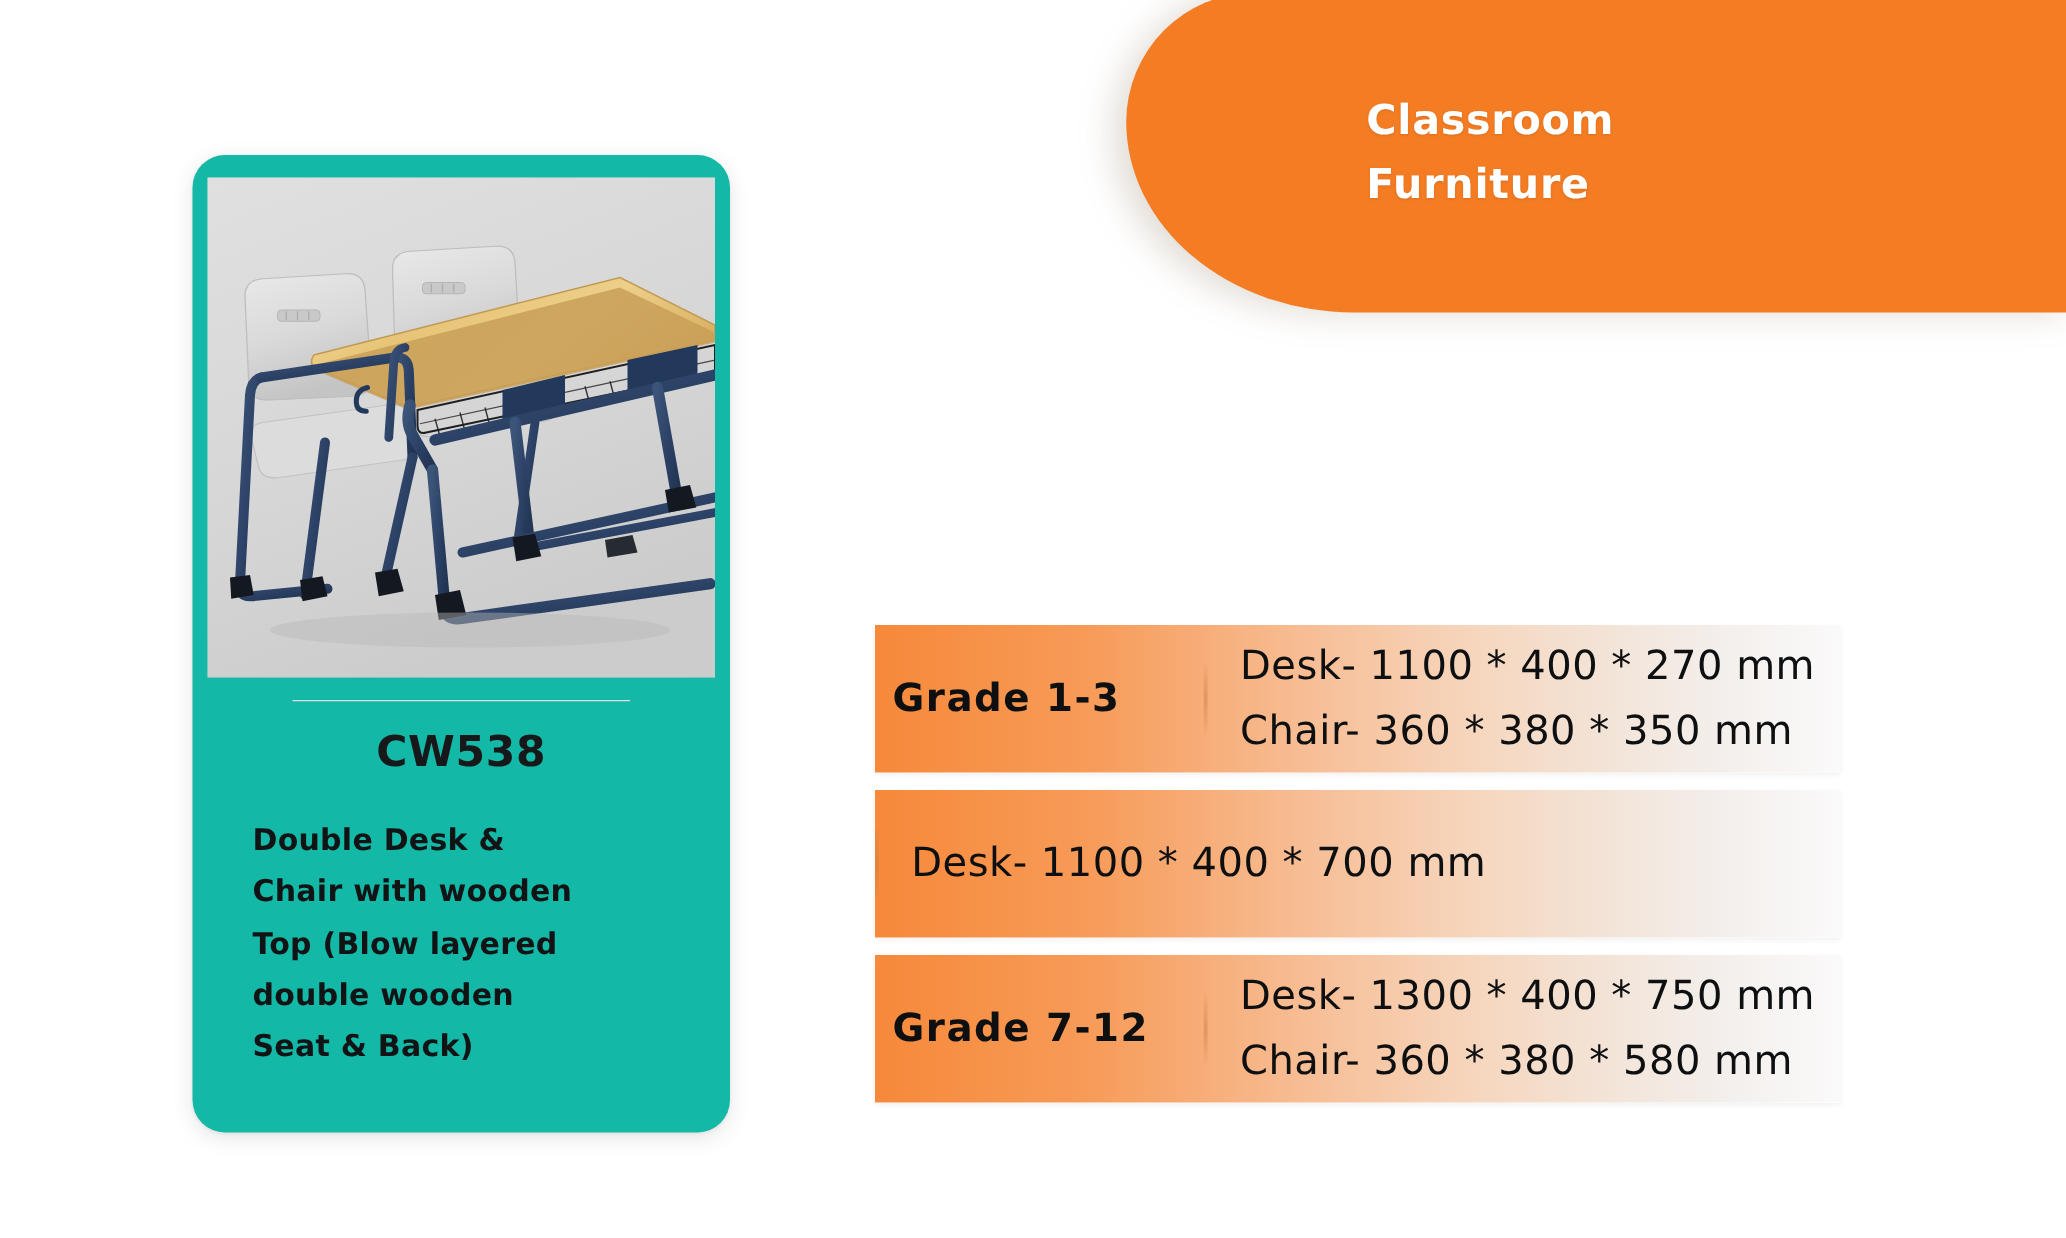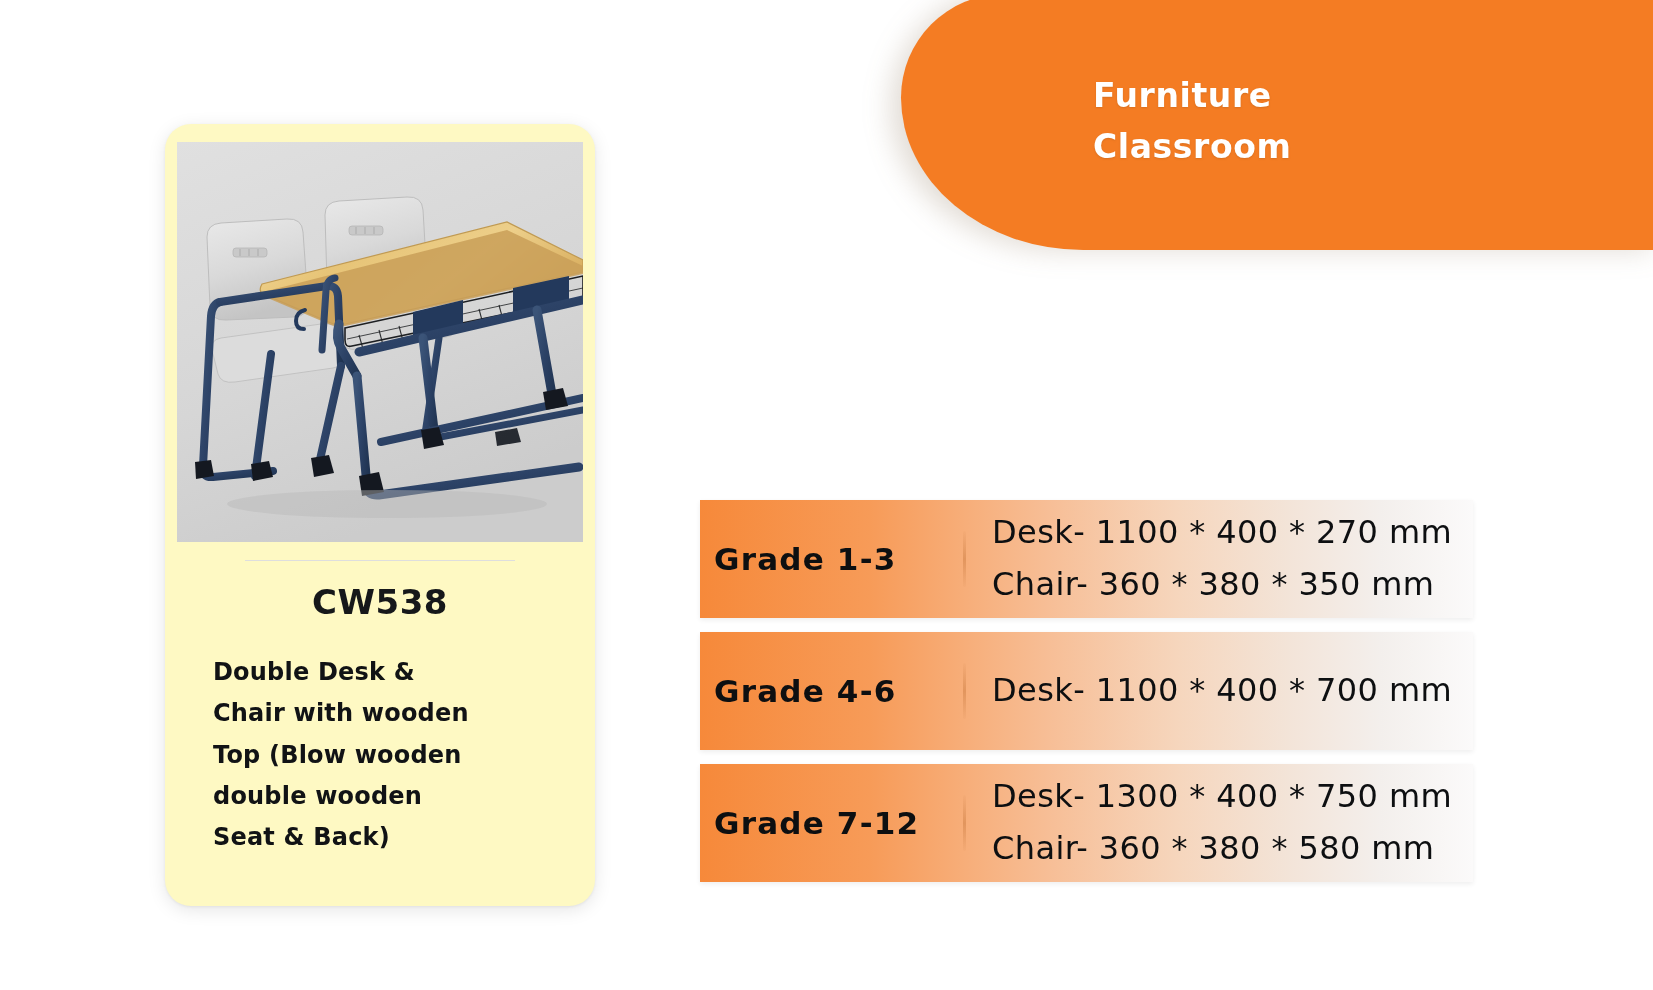--- a/index.html
+++ b/index.html
@@ -57,25 +57,25 @@
     line-height: 1.55;
     letter-spacing: 0.6px;
     text-shadow: 0 1px 2px rgba(160,90,30,0.35);
     pointer-events: auto;
   }
   .header-title .line { display: block; }
 
   
   .product-card {
     position: absolute;
-    left: 165px;
+    left: 154px;
     top: 124px;
     width: 430px;
     height: 782px;
-    background: #fef9c3;
+    background: #14b8a6;
     border-radius: 26px;
     box-shadow: 0 4px 18px rgba(0,0,0,0.10), 0 1px 3px rgba(0,0,0,0.06);
     overflow: hidden;
   }
   .product-photo {
     position: absolute;
     left: 12px;
     top: 18px;
     width: 406px;
     height: 400px;
@@ -183,22 +183,22 @@
     white-space: nowrap;
   }
 </style>
 </head>
 <body>
 
 <div class="header-blob-wrap">
   <div class="header-blob-shadow"></div>
   <div class="header-blob"></div>
   <div class="header-title">
+    <span class="line">Classroom</span>
     <span class="line">Furniture</span>
-    <span class="line">Classroom</span>
   </div>
 </div>
 
 <div class="product-card">
 
   <div class="product-photo">
     <svg width="406" height="400" viewBox="0 0 406 400">
       <defs>
         <linearGradient id="bgg" x1="0" y1="0" x2="0.4" y2="1">
           <stop offset="0%" stop-color="#e0e0e0"></stop>
@@ -296,39 +296,38 @@
     </svg>
   </div>
 
   <div class="card-divider"></div>
 
   <div class="product-code">CW538</div>
 
   <div class="product-desc">
     <span>Double Desk &amp;</span><br>
     <span>Chair with wooden</span><br>
-    <span>Top (Blow wooden</span><br>
+    <span>Top (Blow layered</span><br>
     <span>double wooden</span><br>
     <span>Seat &amp; Back)</span>
   </div>
 </div>
 
 <div class="spec-table">
 
   <div class="spec-row">
     <div class="grade-cell">Grade 1-3</div>
     <div class="grade-divider"></div>
     <div class="dims-cell">
       <div class="dim-line">Desk- 1100 * 400 * 270 mm</div>
       <div class="dim-line">Chair- 360 * 380 * 350 mm</div>
     </div>
   </div>
 
   <div class="spec-row">
-    <div class="grade-cell">Grade 4-6</div>
     <div class="grade-divider"></div>
     <div class="dims-cell">
       <div class="dim-line">Desk- 1100 * 400 * 700 mm</div>
     </div>
   </div>
 
   <div class="spec-row">
     <div class="grade-cell">Grade 7-12</div>
     <div class="grade-divider"></div>
     <div class="dims-cell">

